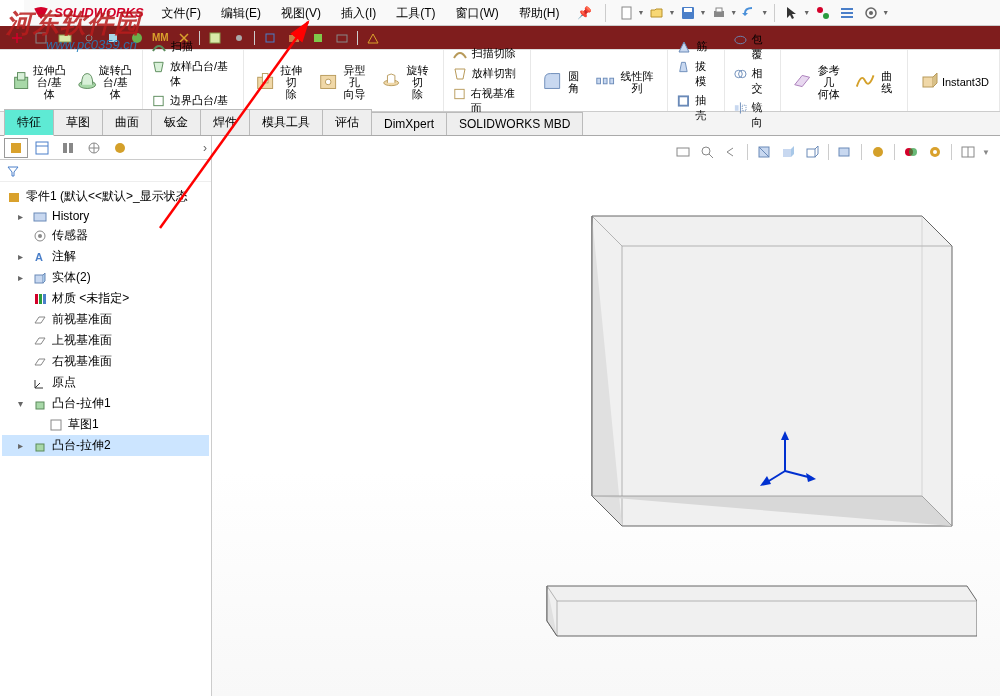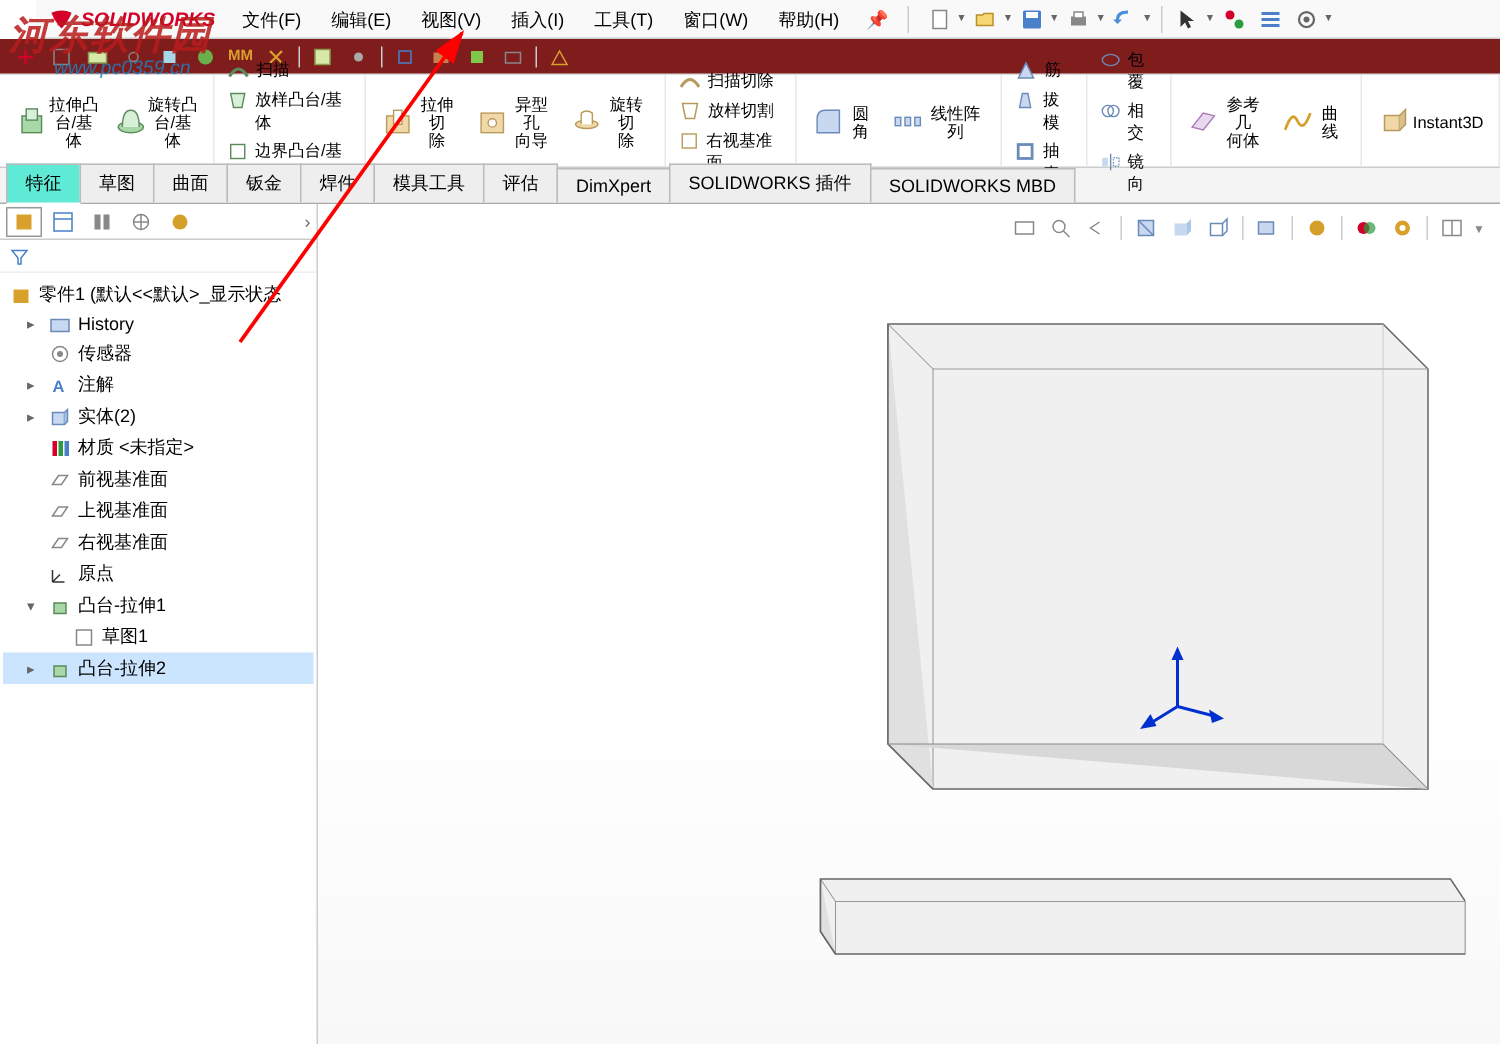--- a/index.html
+++ b/index.html
@@ -61,21 +61,21 @@
     
     
     .viewport { flex: 1; position: relative; background: linear-gradient(to bottom, #ffffff 0%, #ffffff 60%, #f8f8f8 100%); }
     .view-toolbar { position: absolute; top: 6px; right: 10px; display: flex; gap: 4px; align-items: center; }
     .vt-btn { width: 20px; height: 20px; cursor: pointer; display: flex; align-items: center; justify-content: center; }
     .vt-sep { width: 1px; height: 16px; background: #ccc; margin: 0 2px; }
     
     
     .watermark { position: absolute; top: 6px; left: 6px; z-index: 100; pointer-events: none; }
     .wm-logo { font-size: 26px; font-weight: bold; color: #b91c1c; font-style: italic; letter-spacing: 1px; opacity: 0.85; }
-    .wm-url { font-size: 13px; color: #2080c0; margin-left: 30px; margin-top: -4px; font-style: italic; opacity: 0.85; }
+    .wm-url { font-size: 13px; color: #2080c0; margin-left: 40px; margin-top: -4px; font-style: italic; opacity: 0.85; }
     
     
     .red-arrow { position: absolute; top: 18px; left: 150px; z-index: 99; pointer-events: none; }
     
     
     .shape3d { position: absolute; }
     
     
     .triad { position: absolute; right: 180px; top: 290px; }
     
@@ -444,21 +444,20 @@
 
 <div class="tabs">
   <div class="tab active">特征</div>
   <div class="tab">草图</div>
   <div class="tab">曲面</div>
   <div class="tab">钣金</div>
   <div class="tab">焊件</div>
   <div class="tab">模具工具</div>
   <div class="tab">评估</div>
   <div class="tab">DimXpert</div>
-  <div class="tab">SOLIDWORKS 插件</div>
   <div class="tab">SOLIDWORKS MBD</div>
 </div>
 
 <div class="main">
 
   <div class="tree-panel">
     <div class="tree-tabs">
       <div class="tree-tab active">
           <svg width="16" height="16">
             <rect x="3" y="3" width="10" height="10" fill="#d9a12c"></rect>

